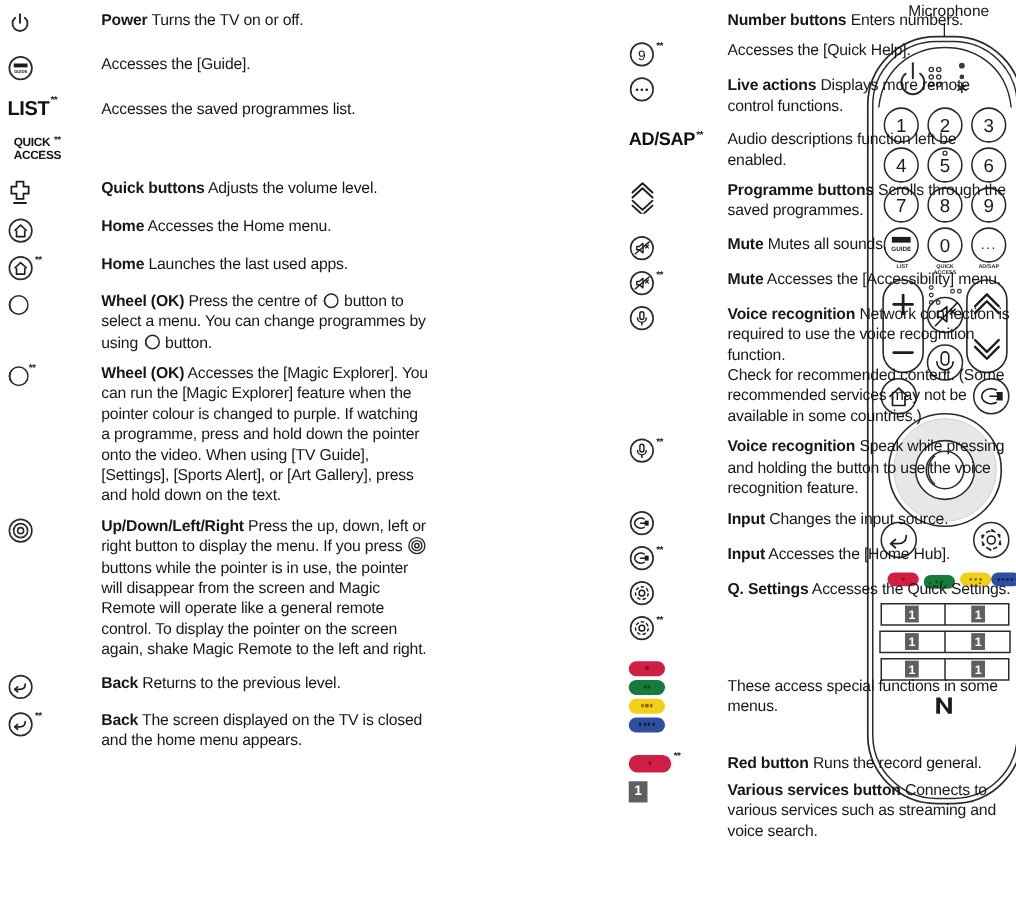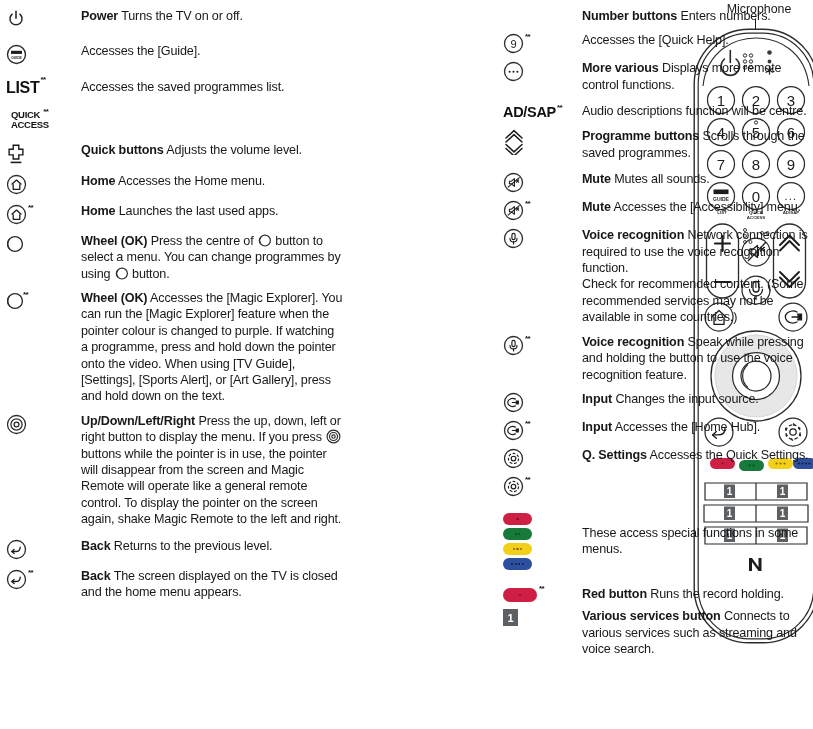--- a/index.html
+++ b/index.html
@@ -603,35 +603,35 @@
     <div class="entry">
       <div class="entry-icon">
         <svg class="g" width="21" height="21" viewBox="0 0 21 21">
           <circle cx="10.5" cy="10.5" r="9" fill="none" stroke="#2b2b2b" stroke-width="1.3"></circle>
           <circle cx="6.6" cy="10.8" r="1.05" fill="#1c1c1c"></circle>
           <circle cx="10.5" cy="10.8" r="1.05" fill="#1c1c1c"></circle>
           <circle cx="14.4" cy="10.8" r="1.05" fill="#1c1c1c"></circle>
         </svg>
       </div>
       <div class="entry-text">
-        <b>More various</b><span> Displays more remote control functions.</span>
+        <b>Live actions</b><span> Displays more remote control functions.</span>
       </div>
     </div>
 
     <div class="gap10"></div>
 
     <div class="entry">
       <div class="entry-icon" style="padding-top:2px;">
         <span class="icowrap">
           <span class="txtico adsap">AD/SAP</span>
           <span class="stars" style="top:-1px;">**</span>
         </span>
       </div>
       <div class="entry-text">
-        <span>Audio descriptions function will be centre.</span>
+        <span>Audio descriptions function left be enabled.</span>
       </div>
     </div>
 
     <div class="gap8"></div>
 
     <div class="entry">
       <div class="entry-icon">
         <svg class="g" width="22" height="26" viewBox="0 0 22 26">
           <g fill="none" stroke="#1c1c1c" stroke-width="1.5" stroke-linecap="round" stroke-linejoin="round">
             <polyline points="3,9 11,1.6 19,9"></polyline>
@@ -841,21 +841,21 @@
         <span class="icowrap">
           <span class="pill red big">
               <span class="dots">
                 <i></i>
               </span>
             </span>
           <span class="stars" style="top:-3px;margin-left:1px;">**</span>
         </span>
       </div>
       <div class="entry-text">
-        <b>Red button</b><span> Runs the record holding.</span>
+        <b>Red button</b><span> Runs the record general.</span>
       </div>
     </div>
 
     <div class="gap6"></div>
 
     <div class="entry">
       <div class="entry-icon">
         <span class="svcbtn">1</span>
       </div>
       <div class="entry-text">

